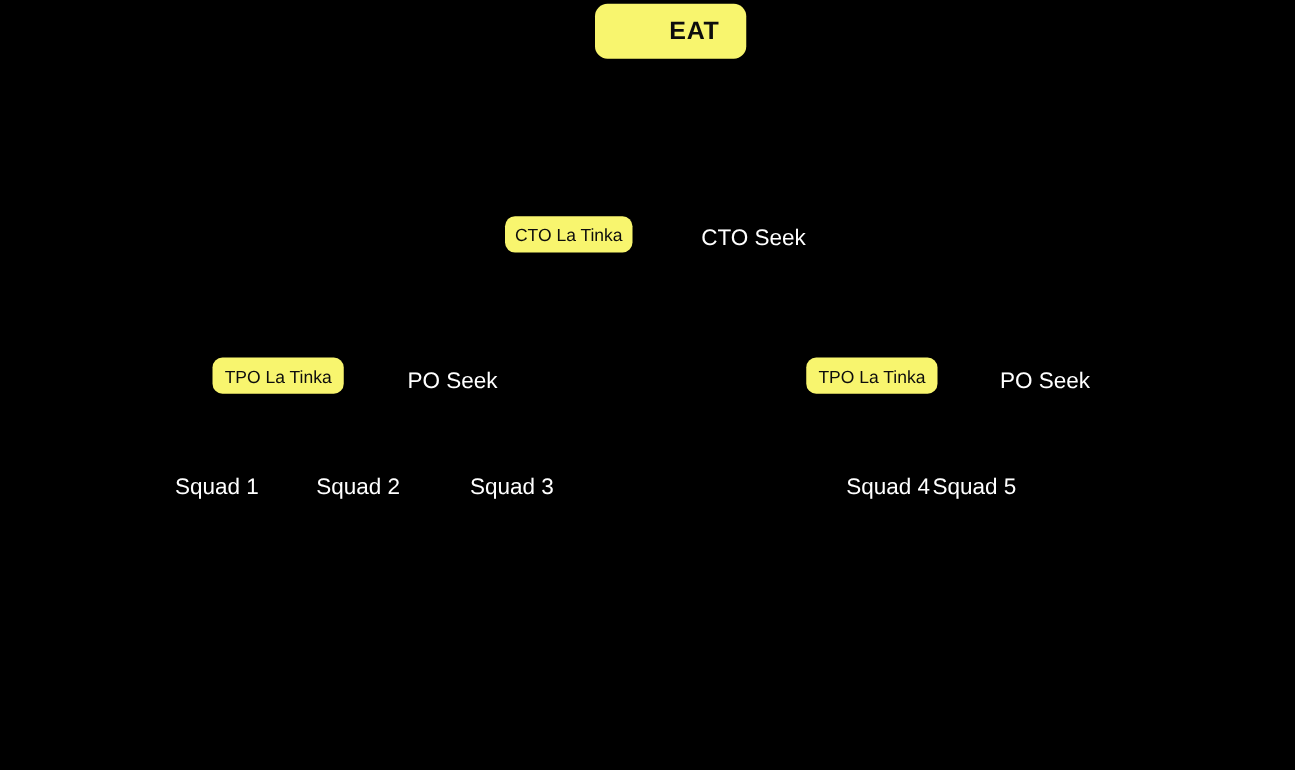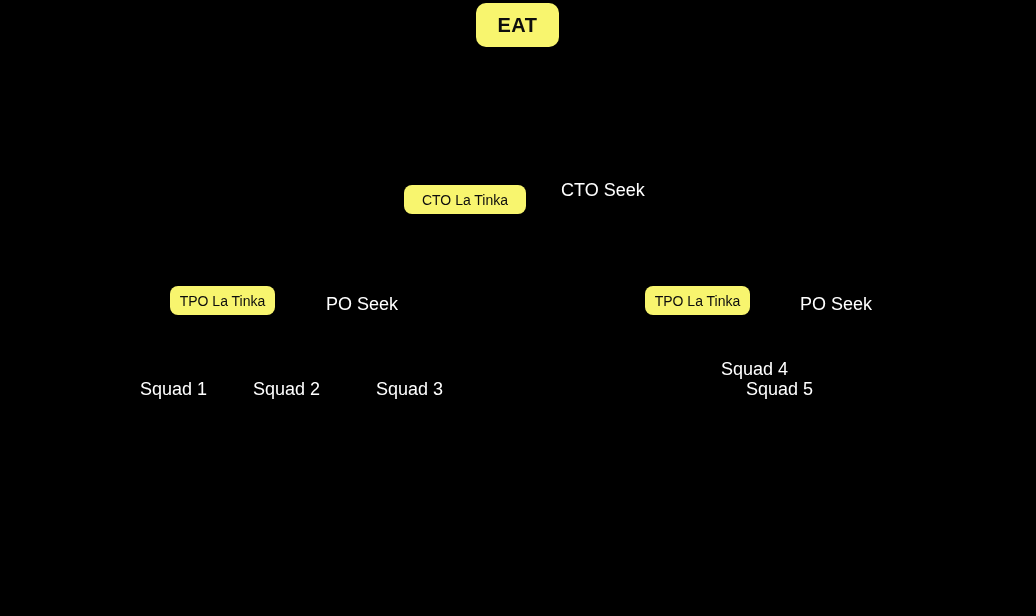--- a/index.html
+++ b/index.html
@@ -35,31 +35,31 @@
   }
   .plain-label {
     position: absolute;
     color: #ffffff;
     font-size: 18px;
     line-height: 1;
     white-space: nowrap;
   }
 
   
-  .pos-eat            { left: 476px; top: 3px;   width: 83px;  height: 44px; }
-  .pos-cto-la-tinka   { left: 404px; top: 185px; width: 122px; height: 29px; }
+  .pos-eat            { left: 476px; top: 3px;   width: 83px;  height: 44px; padding-left: 38px; }
+  .pos-cto-la-tinka   { left: 404px; top: 173px; width: 102px; height: 29px; }
   .pos-cto-seek       { left: 561px; top: 181px; }
   .pos-tpo-left       { left: 170px; top: 286px; width: 105px; height: 29px; }
   .pos-po-seek-left   { left: 326px; top: 295px; }
   .pos-tpo-right      { left: 645px; top: 286px; width: 105px; height: 29px; }
   .pos-po-seek-right  { left: 800px; top: 295px; }
   .pos-squad-1        { left: 140px; top: 380px; }
   .pos-squad-2        { left: 253px; top: 380px; }
   .pos-squad-3        { left: 376px; top: 380px; }
-  .pos-squad-4        { left: 677px; top: 360px; margin-left: 44px; }
+  .pos-squad-4        { left: 677px; top: 380px; }
   .pos-squad-5        { left: 746px; top: 380px; }
 </style>
 </head>
 <body>
 
 <div class="canvas">
 
   <div class="badge root pos-eat">EAT</div>
 
   <div class="badge pos-cto-la-tinka">CTO La Tinka</div>

